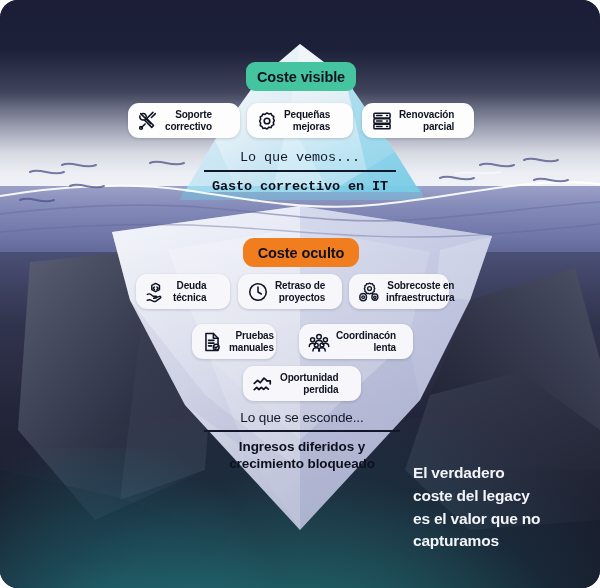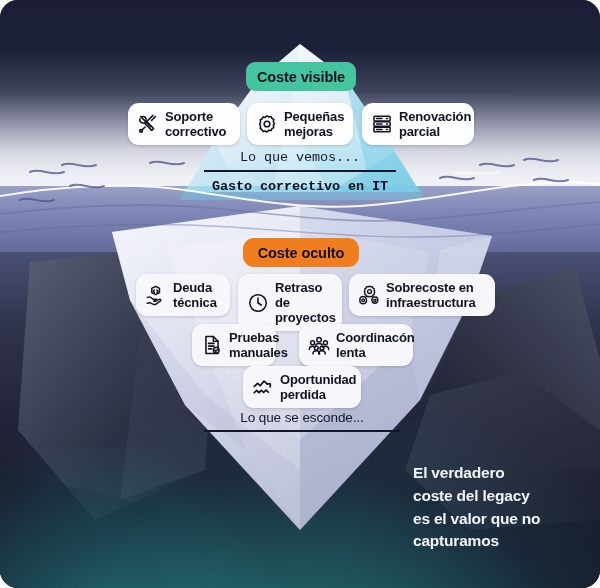--- a/index.html
+++ b/index.html
@@ -117,26 +117,27 @@
     box-shadow: 0 1px 3px rgba(20,25,50,0.18);
     box-sizing: border-box;
   }
   .chip.soft { background: #f7f7fb; }
   .chip .ico {
     flex: 0 0 auto;
     width: 22px; height: 22px;
     display: block;
   }
   .chip .lbl {
-    font-size: 13px;
+    font-size: 10px;
     font-weight: 700;
     line-height: 1.16;
     color: #101322;
     letter-spacing: -0.15px;
     white-space: pre-line;
+    text-align: right;
   }
 
   .caption {
     position: absolute;
     text-align: center;
     width: 260px;
   }
   .cap-top {
     font-size: 13.5px;
     font-weight: 400;
@@ -342,21 +343,21 @@
       <span class="ico">
         <svg viewBox="0 0 24 24" width="22" height="22" fill="none" stroke="#101322" stroke-width="1.7" stroke-linecap="round" stroke-linejoin="round">
           <circle cx="12" cy="12" r="9"></circle>
           <path d="M12 6.6V12l3.6 2.2"></path>
         </svg>
       </span>
       <span class="lbl">Retraso de
 proyectos</span>
     </div>
 
-    <div class="chip soft" style="left:349px; top:274px; width:146px;">
+    <div class="chip soft" style="left:349px; top:274px; width:100px;">
       <span class="ico">
         <svg viewBox="0 0 24 24" width="22" height="22" fill="none" stroke="#101322" stroke-width="1.5" stroke-linejoin="round">
           <path d="M12.6 2.4l1.5.8 1.6-.3.7 1.5 1.4.8-.3 1.6.8 1.5-.8 1.5.3 1.6-1.4.8-.7 1.5-1.6-.3-1.5.8-1.5-.8-1.6.3-.7-1.5-1.4-.8.3-1.6-.8-1.5.8-1.5-.3-1.6 1.4-.8.7-1.5 1.6.3z"></path>
           <circle cx="12.6" cy="8.3" r="2.1"></circle>
           <path d="M5.6 13.6l1 .5 1.1-.2.5 1 .9.6-.2 1.1.5 1-.5 1 .2 1.1-.9.6-.5 1-1.1-.2-1 .5-1-.5-1.1.2-.5-1-.9-.6.2-1.1-.5-1 .5-1-.2-1.1.9-.6.5-1 1.1.2z"></path>
           <circle cx="5.6" cy="17.6" r="1.4"></circle>
           <path d="M18.4 13.9l.9.5 1-.2.4.9.8.5-.2 1 .5.9-.5.9.2 1-.8.5-.4.9-1-.2-.9.5-.9-.5-1 .2-.4-.9-.8-.5.2-1-.5-.9.5-.9-.2-1 .8-.5.4-.9 1 .2z"></path>
           <circle cx="18.4" cy="17.8" r="1.3"></circle>
         </svg>
       </span>
@@ -405,20 +406,22 @@
           <path d="M2.5 18.2l2.6-2.4 2.5 2.2 2.6-2.4 2.5 2.2 2.6-2.4 2.5 2.2"></path>
         </svg>
       </span>
       <span class="lbl">Oportunidad
 perdida</span>
     </div>
 
     <div class="caption" style="left:172px; top:410px;">
       <div class="cap-top">Lo que se esconde...</div>
       <div class="cap-rule" style="width:196px;"></div>
+      <div class="cap-bot" style="white-space:pre-line;">Ingresos diferidos y
+crecimiento bloqueado</div>
     </div>
 
     <div class="conclusion">El verdadero
 coste del legacy
 es el valor que no
 capturamos</div>
 
   </div>
 </div>
 

